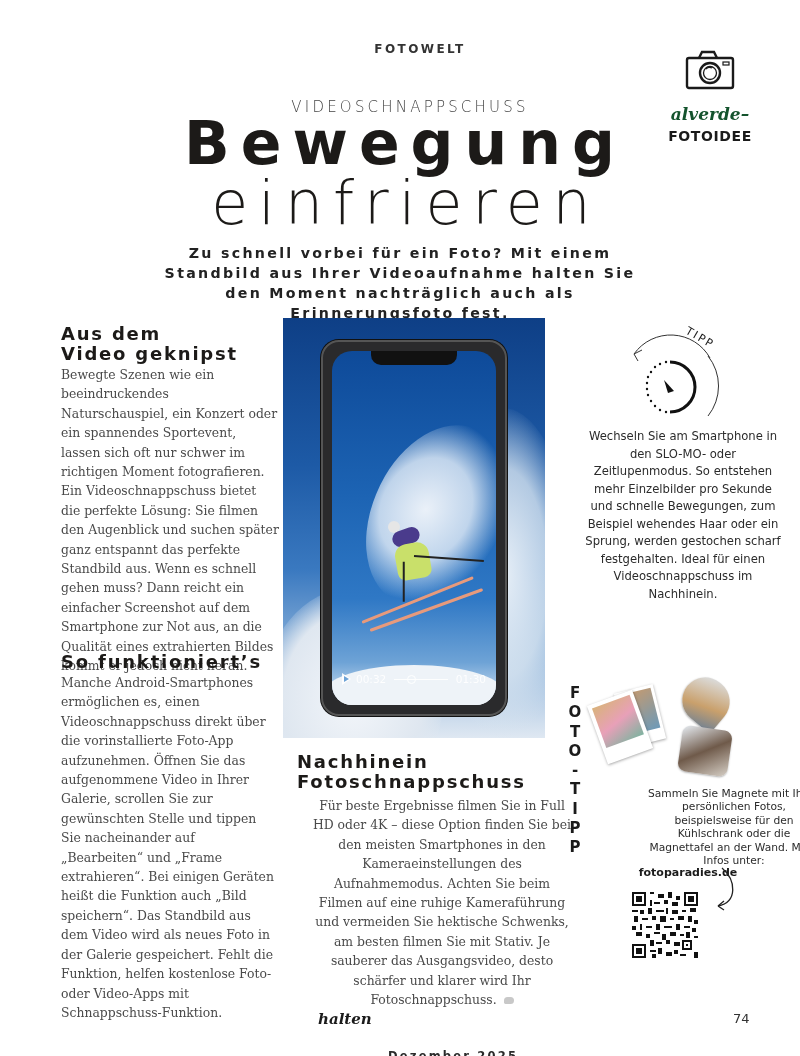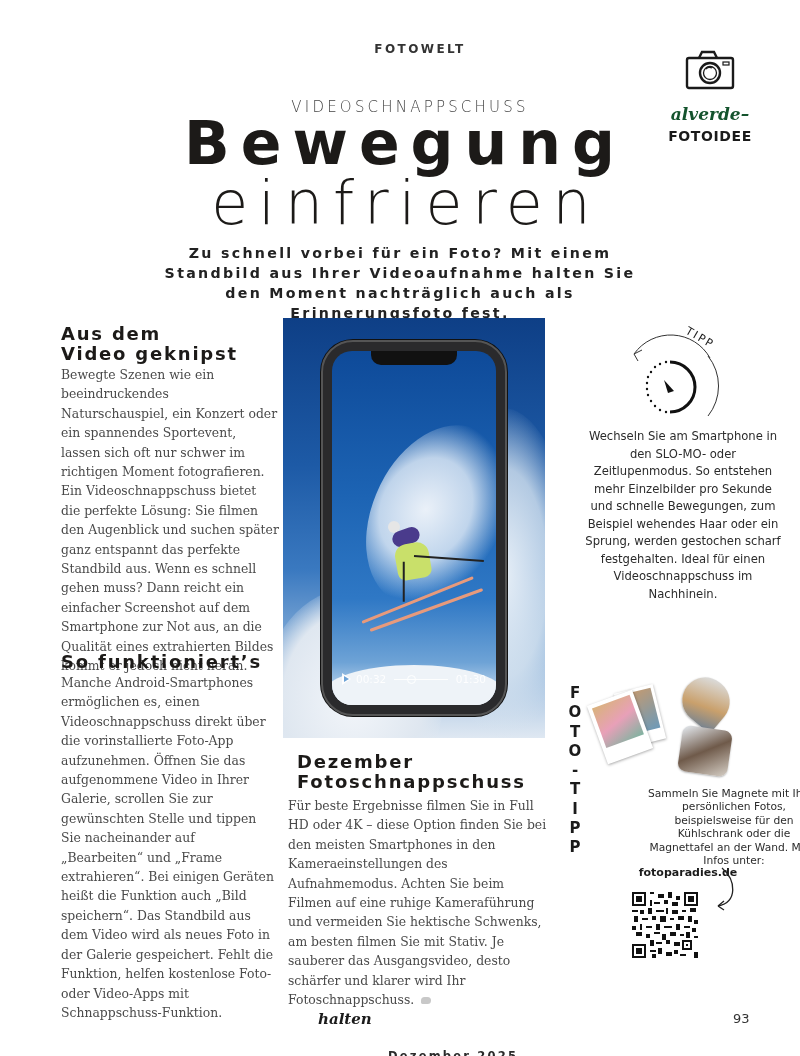--- a/index.html
+++ b/index.html
@@ -24,40 +24,40 @@
 
   .col1-h { left: 61px; top: 324px; width: 220px; }
   .col1-p { left: 61px; top: 365px; width: 218px; }
   .col1-h2 { left: 61px; top: 652px; width: 220px; }
   .col1-p2 { left: 61px; top: 673px; width: 218px; }
 
   .photo { left: 283px; top: 318px; width: 262px; height: 420px; overflow: hidden;
            background: linear-gradient(180deg, #0e3f86 0%, #1d5aa6 35%, #3a79c0 60%, #8cb2da 80%, #dfe8f2 100%); }
   .photo .snow1 { position: absolute; left: -20px; top: 270px; width: 180px; height: 220px; border-radius: 50%; background: radial-gradient(ellipse at center, #f3f6fa 0%, #dfe7f0 55%, rgba(220,230,240,0) 75%); }
   .photo .snow2 { position: absolute; left: 150px; top: 90px; width: 140px; height: 330px; border-radius: 50%; background: radial-gradient(ellipse at center, rgba(240,245,250,0.95) 0%, rgba(215,228,240,0.8) 45%, rgba(200,220,240,0) 72%); }
-  .phone { position: absolute; left: 38px; top: 22px; width: 186px; height: 376px; border-radius: 32px; background: #2a2a2c; border: 2px solid #555; box-shadow: 0 0 0 1px #111; }
+  .phone { position: absolute; left: 38px; top: 22px; width: 186px; height: 376px; border-radius: 18px; background: #2a2a2c; border: 2px solid #555; box-shadow: 0 0 0 1px #111; }
   .screen { position: absolute; left: 9px; top: 9px; right: 9px; bottom: 9px; border-radius: 20px; overflow: hidden;
             background: linear-gradient(180deg, #0e4a99 0%, #1c63b3 40%, #2f78c5 70%, #6ea3d6 88%, #dfeaf5 100%); }
   .notch { position: absolute; left: 50%; top: 0; width: 86px; height: 14px; margin-left: -43px; background: #111; border-radius: 0 0 10px 10px; }
   .powder { position: absolute; left: 40px; top: 70px; width: 130px; height: 190px; border-radius: 50% 40% 50% 60%; transform: rotate(30deg);
             background: radial-gradient(ellipse at 40% 50%, rgba(245,248,252,0.95) 0%, rgba(220,232,245,0.85) 40%, rgba(200,220,240,0) 70%); }
   .skier-body { position: absolute; left: 60px; top: 178px; width: 28px; height: 16px; background: #4a3b8c; border-radius: 8px; transform: rotate(-20deg); }
   .skier-legs { position: absolute; left: 64px; top: 192px; width: 34px; height: 36px; background: #c9e06a; border-radius: 12px 12px 8px 8px; transform: rotate(-10deg); }
   .skier-head { position: absolute; left: 56px; top: 170px; width: 12px; height: 12px; background: #e6e6e6; border-radius: 50%; }
   .ski { position: absolute; height: 3px; background: #e79a7c; border-radius: 2px; transform-origin: left center; }
   .pole { position: absolute; height: 1.5px; background: #222; transform-origin: left center; }
   .player { position: absolute; left: 10px; bottom: 16px; right: 10px; height: 20px; display: flex; align-items: center; color: rgba(255,255,255,0.9); font-size: 10.5px; }
   .play-icon { width: 0; height: 0; border-left: 9px solid rgba(255,255,255,0.9); border-top: 6px solid transparent; border-bottom: 6px solid transparent; margin-right: 5px; position: relative; }
   .play-icon::after { content: ""; position: absolute; left: -7px; top: -3px; width: 0; height: 0; border-left: 5px solid #6ea3d6; border-top: 3px solid transparent; border-bottom: 3px solid transparent; }
   .track { flex: 1; height: 1px; background: rgba(255,255,255,0.85); margin: 0 8px; position: relative; }
   .knob { position: absolute; left: 24%; top: -4px; width: 9px; height: 9px; border: 1.5px solid #fff; border-radius: 50%; background: transparent; }
   .screen-snow { position: absolute; left: -10px; right: -10px; bottom: -20px; height: 60px; border-radius: 50% 50% 0 0; background: #eef3f8; }
 
   .col2-h { left: 297px; top: 752px; width: 250px; }
-  .col2-p { left: 288px; top: 796px; width: 262px; }
+  .col2-p { left: 311px; top: 796px; width: 262px; text-align: center; }
 
   .tipp-icon { left: 620px; top: 322px; width: 110px; height: 100px; }
   .tipp-text { left: 585px; top: 428px; width: 196px; text-align: center; font-size: 11.6px; line-height: 17.5px; color: #2b2b2b; }
 
   .vert-label { left: 566px; top: 684px; width: 18px; text-align: center; font-size: 15px; font-weight: bold; line-height: 19.3px; color: #1b1b1b; }
 
   .magnets { left: 590px; top: 676px; width: 150px; height: 104px; }
   .polaroid { position: absolute; background: #fff; box-shadow: 0 1px 3px rgba(0,0,0,0.35); }
   .magnet-text { left: 598px; top: 787px; width: 180px; text-align: center; font-size: 10.7px; line-height: 13.4px; color: #2b2b2b; margin-left: 46px; }
   .magnet-link { left: 598px; top: 866px; width: 180px; text-align: center; font-size: 11px; font-weight: bold; color: #1b1b1b; }
@@ -120,21 +120,21 @@
             <span class="knob"></span>
           </span>
         <span>01:30</span>
       </div>
       <div class="notch"></div>
     </div>
   </div>
 </div>
 
 <div class="abs col2-h h2">
-  <div>Dezember</div>
+  <div>Nachhinein</div>
   <div>Fotoschnappschuss</div>
 </div>
 <div class="abs col2-p body-serif">
   <span>Für beste Ergebnisse filmen Sie in Full HD oder 4K – diese Option finden Sie bei den meisten Smartphones in den Kameraeinstellungen des Aufnahmemodus. Achten Sie beim Filmen auf eine ruhige Kameraführung und vermeiden Sie hektische Schwenks, am besten filmen Sie mit Stativ. Je sauberer das Ausgangsvideo, desto schärfer und klarer wird Ihr Fotoschnappschuss.</span>
   <span style="display:inline-block;width:10px;height:7px;background:#c8c8c8;border-radius:5px 5px 5px 2px;margin-left:3px;"></span>
 </div>
 
 <svg class="abs tipp-icon" viewBox="0 0 110 100">
   <path d="M14 32 A45 45 0 0 1 90 36 M88 34 A48 48 0 0 1 88 94" fill="none" stroke="#333" stroke-width="1"></path>
   <path d="M14 32 L22 28 M14 32 L18 39" fill="none" stroke="#333" stroke-width="1"></path>
@@ -253,13 +253,13 @@
       <rect x="17" y="30" width="3" height="2"></rect>
       <rect x="21" y="29" width="2" height="2"></rect>
     <rect x="31" y="30" width="2" height="3"></rect>
       <rect x="10" y="31" width="2" height="2"></rect>
       <rect x="24" y="31" width="3" height="1"></rect>
   </g>
 </svg>
 
 <div class="abs footer-brand">halten</div>
 <div class="abs footer-date">Dezember 2025</div>
-<div class="abs page-num">93</div>
+<div class="abs page-num">74</div>
 
 </body></html>

